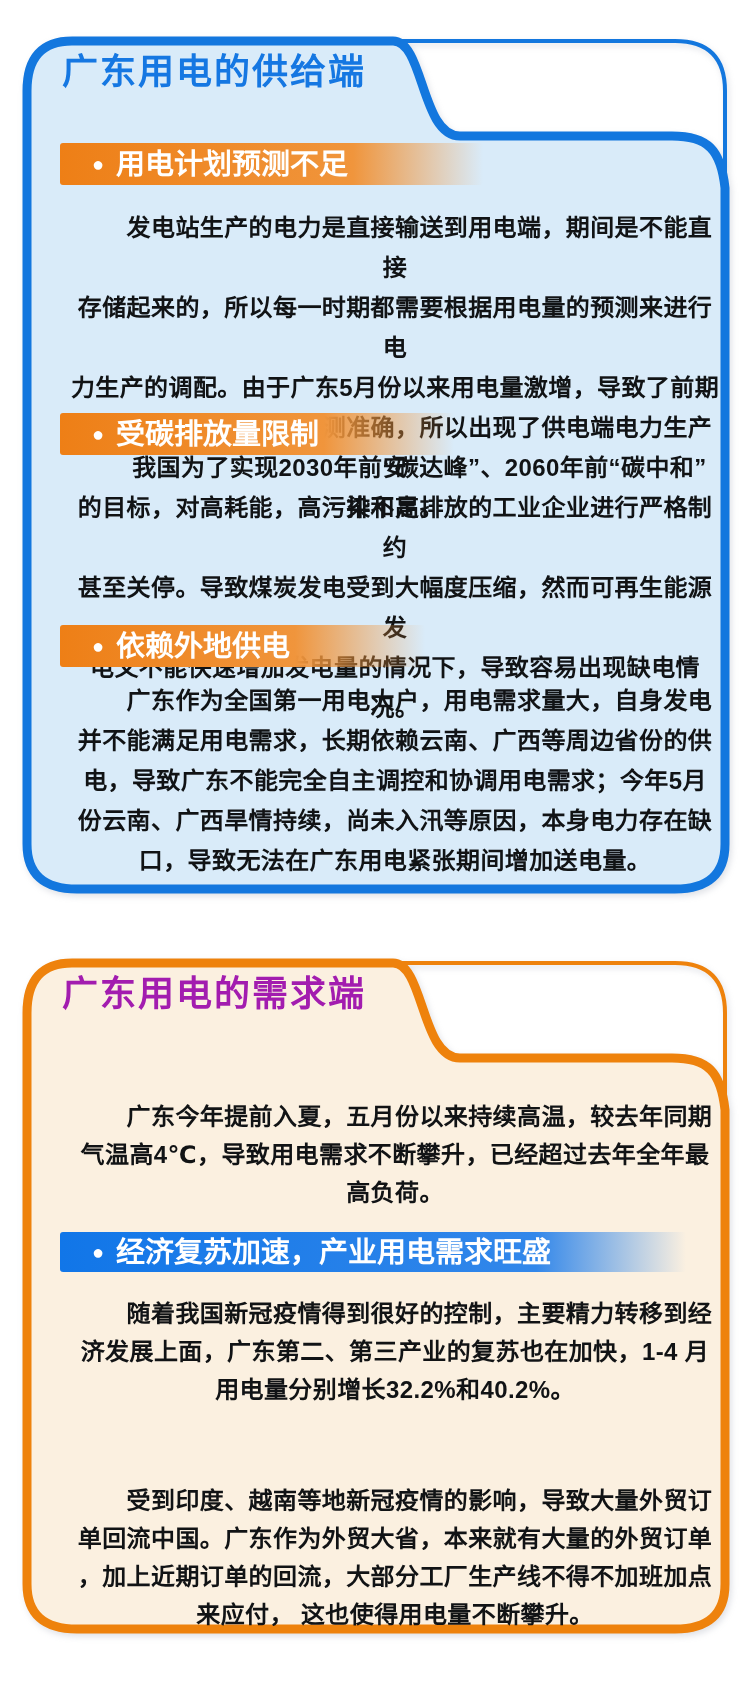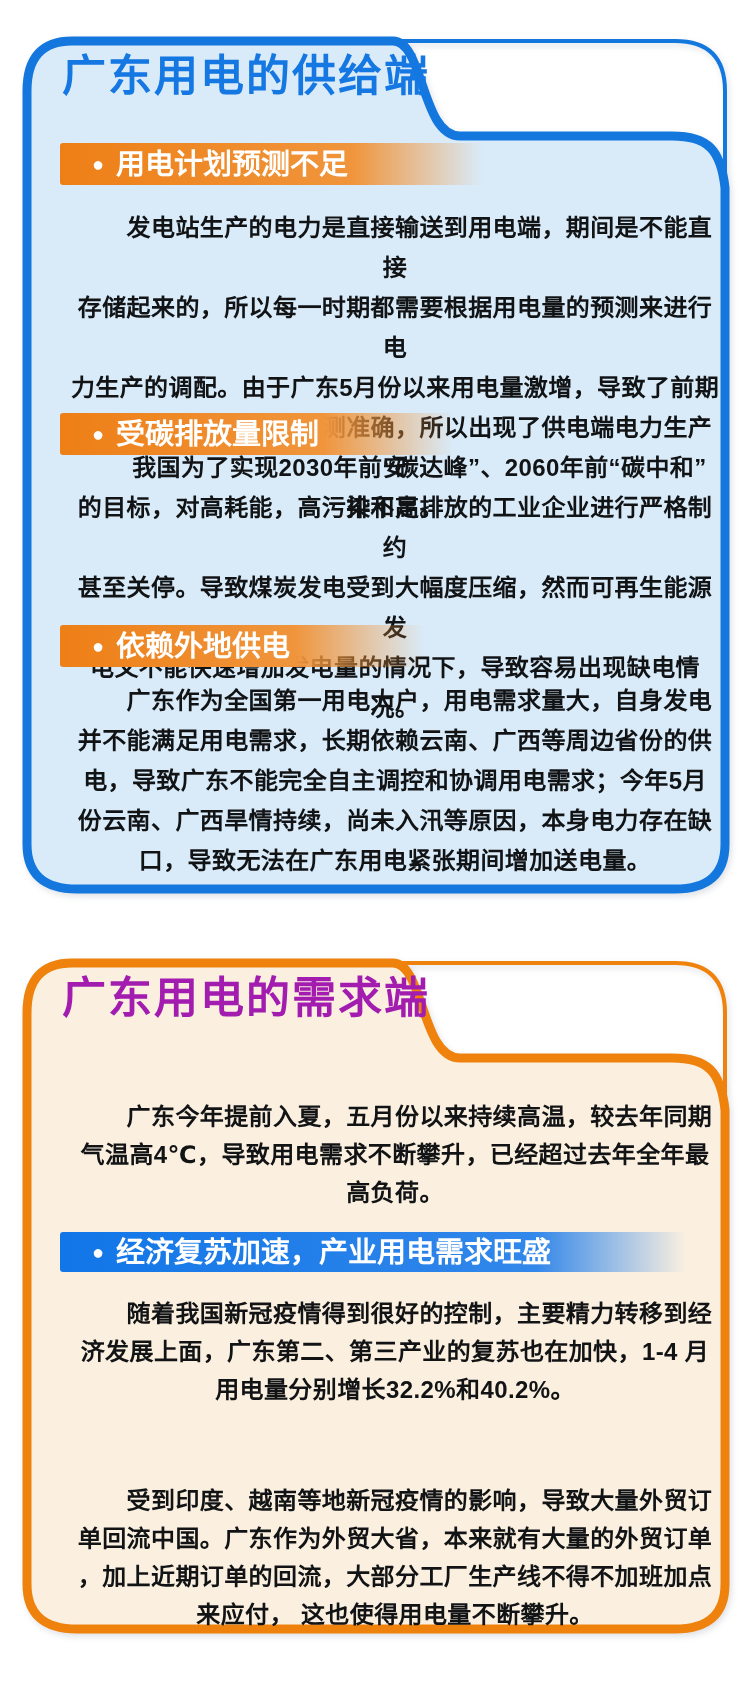--- a/index.html
+++ b/index.html
@@ -9,21 +9,21 @@
     position:relative;
   }
   .card{position:absolute;left:22px;width:711px;}
   .card-svg{position:absolute;inset:0;width:100%;height:100%;
     filter:drop-shadow(2px 3px 3px rgba(110,120,140,.22));}
   .c1{top:36px;height:862px;}
   .c2{top:958px;height:680px;}
 
   .card-title{
     position:absolute;left:40px;top:16px;margin:0;
-    font-size:44px;line-height:1.1;font-weight:900;letter-spacing:2px;
+    font-size:36px;line-height:1.1;font-weight:900;letter-spacing:2px;
     white-space:nowrap;
   }
   .c1 .card-title{color:#1577E2;}
   .c2 .card-title{color:#a21caf;}
 
   .bar{
     position:absolute;left:38px;height:42px;line-height:42px;
     padding:0 135px 0 32px;border-radius:3px;white-space:nowrap;
     color:#ffffff;font-weight:700;font-size:29px;
   }

